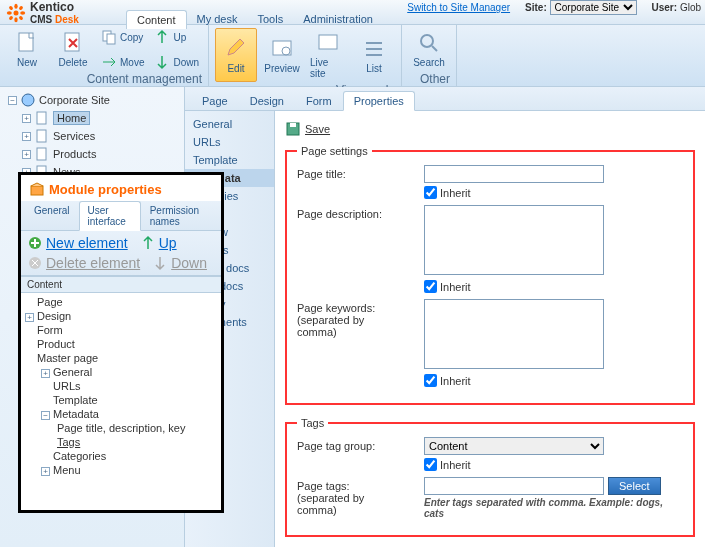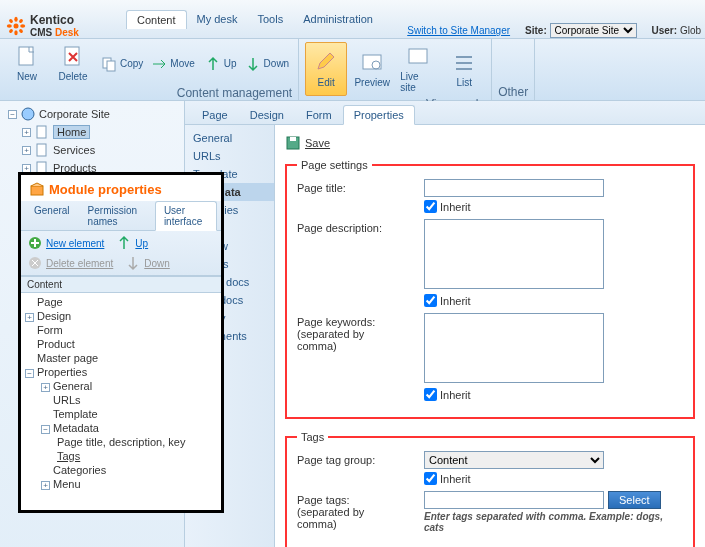--- a/index.html
+++ b/index.html
@@ -1,38 +1,38 @@
 <!DOCTYPE html>
 <html><head>
 <meta charset="utf-8">
 <style>
 * { box-sizing: border-box; margin: 0; padding: 0; }
 body { font-family: Tahoma, Arial, sans-serif; font-size: 11px; color: #333; width: 705px; height: 547px; overflow: hidden; background: #fff; position: relative; }
 a { color: #0066cc; text-decoration: underline; cursor: pointer; }
 
 
-.header { background: linear-gradient(#f5f9fc, #dce9f5); border-bottom: 1px solid #b8cee0; height: 39px; display: flex; align-items: flex-end; padding-left: 6px; }
+.header { background: linear-gradient(#f5f9fc, #dce9f5); border-bottom: 1px solid #b8cee0; height: 25px; display: flex; align-items: flex-start; padding-left: 6px; }
 .logo { display: flex; align-items: center; gap: 4px; font-weight: bold; font-size: 12px; }
 .logo-icon { width: 20px; height: 20px; }
 .logo-text { color: #333; }
 .logo-text .desk { color: #ff6600; }
 .header-right { margin-left: auto; display: flex; align-items: center; gap: 15px; padding-right: 4px; font-size: 10px; }
 .header-right select { font-size: 10px; border: 1px solid #7f9db9; }
 .header-tabs { position: absolute; top: 10px; left: 126px; display: flex; gap: 0; }
 .header-tab { padding: 3px 10px; font-size: 11px; color: #2a5a8a; cursor: pointer; }
 .header-tab.active { background: #fff; border: 1px solid #b8cee0; border-bottom: none; border-radius: 3px 3px 0 0; color: #333; }
 
 
 .ribbon { background: linear-gradient(#e8f1fa, #cde1f3); border-bottom: 1px solid #b8cee0; height: 62px; display: flex; }
 .ribbon-group { border-right: 1px solid #b8cee0; padding: 3px 6px 1px; display: flex; flex-direction: column; }
 .ribbon-group-title { text-align: right; font-size: 12px; color: #4a6a8a; margin-top: auto; padding-top: 1px; }
 .ribbon-btns { display: flex; gap: 4px; flex: 1; }
 .ribbon-big { display: flex; flex-direction: column; align-items: center; justify-content: center; width: 42px; cursor: pointer; font-size: 10px; color: #2a5a8a; gap: 2px; border: 1px solid transparent; border-radius: 2px; padding: 2px; }
 .ribbon-big.active { background: linear-gradient(#ffe8a6, #ffc94a); border: 1px solid #e8a33d; }
-.ribbon-small-col { display: flex; flex-direction: row; justify-content: space-between; gap: 2px; }
+.ribbon-small-col { display: flex; flex-direction: column; justify-content: space-between; gap: 2px; }
 .ribbon-small { display: flex; align-items: center; gap: 3px; cursor: pointer; font-size: 10px; color: #2a5a8a; padding: 1px 3px; }
 .ico16 { width: 16px; height: 16px; display: inline-block; }
 .ico24 { width: 24px; height: 24px; display: inline-block; }
 
 
 .main { display: flex; height: calc(547px - 87px); }
 .sidebar { width: 185px; background: linear-gradient(#f0f6fc, #e2eef8); border-right: 1px solid #b8cee0; padding: 4px; overflow: hidden; position: relative; }
 .tree { font-size: 11px; }
 .tree-row { display: flex; align-items: center; gap: 3px; padding: 1px 0 1px 4px; cursor: pointer; }
 .tree-row.selected span.lbl { background: #bcd5ec; border: 1px solid #7fa8cc; padding: 0 3px; }
@@ -69,21 +69,21 @@
 
 .modprops { position: absolute; top: 172px; left: 18px; width: 206px; height: 341px; background: #fff; border: 3px solid #000; padding: 0; z-index: 50; overflow: hidden; font-size: 11px; }
 .modprops-hdr { display: flex; align-items: center; gap: 4px; padding: 6px 8px 4px; }
 .modprops-hdr .title { color: #ff6600; font-weight: bold; font-size: 13px; }
 .modprops-crumb { padding: 2px 8px 6px; font-size: 11px; }
 .modprops-crumb a { color: #0066cc; }
 .modprops-tabs { display: flex; padding: 0 4px; border-bottom: 1px solid #b8cee0; background: linear-gradient(#e8f1fa, #dce9f5); }
 .modprops-tab { padding: 3px 8px; font-size: 10px; color: #2a5a8a; cursor: pointer; border: 1px solid transparent; border-bottom: none; }
 .modprops-tab.active { background: #fff; border: 1px solid #b8cee0; border-bottom: 1px solid #fff; border-radius: 3px 3px 0 0; margin-bottom: -1px; }
 .modprops-toolbar { padding: 4px 6px; display: flex; flex-wrap: wrap; gap: 4px 12px; background: linear-gradient(#e8f1fa, #dce9f5); border-bottom: 1px solid #b8cee0; }
-.modprops-toolbar .titem { display: flex; align-items: center; gap: 3px; font-size: 10px; }
+.modprops-toolbar .titem { display: flex; align-items: center; gap: 3px; font-size: 14px; }
 .modprops-toolbar .titem.disabled { color: #999; }
 .modprops-toolbar .titem.disabled a { color: #999; text-decoration: underline; }
 .modprops-treehdr { background: #e2eef8; padding: 2px 6px; font-size: 10px; border-top: 1px solid #b8cee0; border-bottom: 1px solid #b8cee0; }
 .mp-tree { padding: 2px 4px; font-size: 11px; }
 .mp-row { padding: 1px 0; cursor: pointer; }
 .mp-row.sel { text-decoration: underline; }
 .mp-children { padding-left: 16px; }
 .mp-toggle { display: inline-block; width: 9px; height: 9px; border: 1px solid #8aa8c4; background: #fff; font-size: 8px; line-height: 7px; text-align: center; color: #4a6a8a; margin-right: 3px; }
 </style>
 </head>
@@ -197,20 +197,29 @@
       <div class="ribbon-big">
           <svg class="ico24" viewBox="0 0 24 24">
             <path d="M4 6h16M4 12h16M4 18h16" stroke="#7f9db9" stroke-width="2"></path>
           </svg>
           <span>List</span>
         </div>
     </div>
     <div class="ribbon-group-title">View mode</div>
   </div>
   <div class="ribbon-group">
+    <div class="ribbon-btns">
+      <div class="ribbon-big">
+          <svg class="ico24" viewBox="0 0 24 24">
+            <circle cx="10" cy="10" r="6" fill="none" stroke="#7f9db9" stroke-width="2"></circle>
+            <path d="M15 15l5 5" stroke="#7f9db9" stroke-width="2"></path>
+          </svg>
+          <span>Search</span>
+        </div>
+    </div>
     <div class="ribbon-group-title">Other</div>
   </div>
 </div>
 
 <div class="main">
   <div class="sidebar">
     <div class="tree">
       <div class="tree-row">
         <span class="tree-toggle">−</span>
         <svg class="ico16" viewBox="0 0 16 16">
@@ -352,22 +361,22 @@
 <div class="modprops">
   <div class="modprops-hdr">
     <svg class="ico16" viewBox="0 0 16 16">
         <rect x="2" y="5" width="12" height="9" fill="#ffa544" stroke="#c70"></rect>
         <path d="M2 5l6-3 6 3" fill="#ffc988" stroke="#c70"></path>
       </svg>
     <span class="title">Module properties</span>
   </div>
   <div class="modprops-tabs">
     <div class="modprops-tab">General</div>
+    <div class="modprops-tab active">User interface</div>
     <div class="modprops-tab">Permission names</div>
-    <div class="modprops-tab active">User interface</div>
   </div>
   <div class="modprops-toolbar">
     <div class="titem">
         <svg class="ico16" viewBox="0 0 16 16">
           <circle cx="8" cy="8" r="6" fill="#4a4"></circle>
           <path d="M8 4v8M4 8h8" stroke="#fff" stroke-width="2"></path>
         </svg>
         <a>New element</a>
       </div>
     <div class="titem">
@@ -390,21 +399,20 @@
         <a>Down</a>
       </div>
   </div>
   <div class="modprops-treehdr">Content</div>
   <div class="mp-tree">
     <div class="mp-row"><span style="width:12px;display:inline-block;"></span><span>Page</span></div>
     <div class="mp-row"><span class="mp-toggle">+</span><span>Design</span></div>
     <div class="mp-row"><span style="width:12px;display:inline-block;"></span><span>Form</span></div>
     <div class="mp-row"><span style="width:12px;display:inline-block;"></span><span>Product</span></div>
     <div class="mp-row"><span style="width:12px;display:inline-block;"></span><span>Master page</span></div>
-    <div class="mp-row"><span class="mp-toggle">−</span><span>Properties</span></div>
     <div class="mp-children">
       <div class="mp-row"><span class="mp-toggle">+</span><span>General</span></div>
       <div class="mp-row"><span style="width:12px;display:inline-block;"></span><span>URLs</span></div>
       <div class="mp-row"><span style="width:12px;display:inline-block;"></span><span>Template</span></div>
       <div class="mp-row"><span class="mp-toggle">−</span><span>Metadata</span></div>
       <div class="mp-children">
         <div class="mp-row"><span>Page title, description, key</span></div>
         <div class="mp-row sel"><span>Tags</span></div>
       </div>
       <div class="mp-row"><span style="width:12px;display:inline-block;"></span><span>Categories</span></div>

